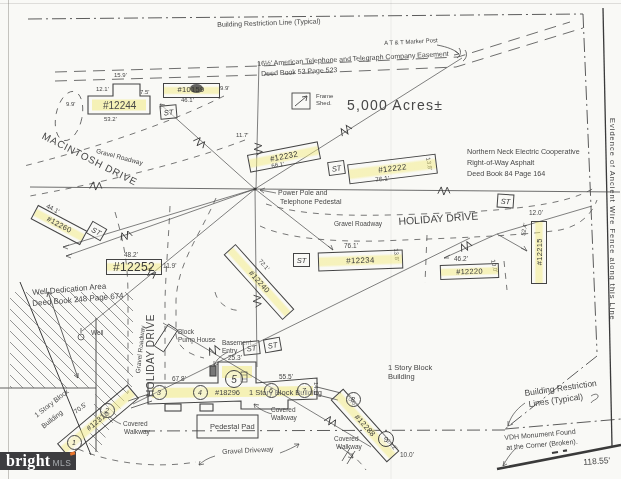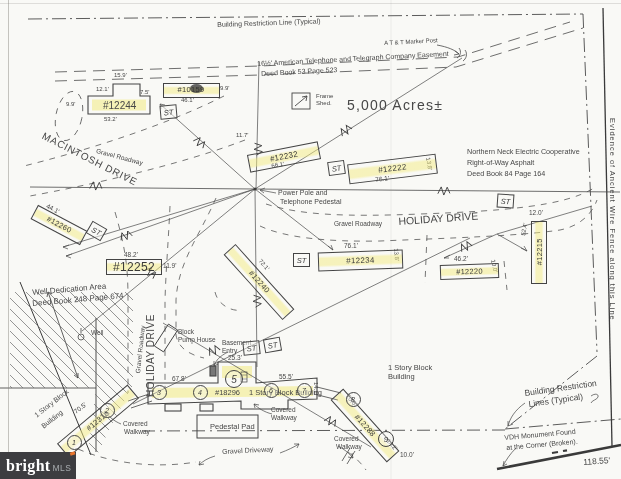--- a/index.html
+++ b/index.html
@@ -9,21 +9,21 @@
   .bld{position:absolute;border:1.1px solid #444;
        background:linear-gradient(to bottom, rgba(255,255,255,0) 16%, rgba(243,235,130,0.5) 30%, rgba(243,235,130,0.5) 70%, rgba(255,255,255,0) 84%);
        display:flex;align-items:center;justify-content:center;}
   .bld.vert{background:linear-gradient(to right, rgba(255,255,255,0) 16%, rgba(243,235,130,0.5) 30%, rgba(243,235,130,0.5) 70%, rgba(255,255,255,0) 84%);}
   .bld span{line-height:1;color:#3a3a3a;letter-spacing:0.3px;}
   .st{position:absolute;width:15px;height:12px;border:1px solid #444;display:flex;
       align-items:center;justify-content:center;font-size:7.5px;font-style:italic;color:#3a3a3a;background:rgba(250,250,246,0.5);}
   .circ{position:absolute;border:1px solid #444;border-radius:50%;display:flex;
       align-items:center;justify-content:center;font-style:italic;color:#3a3a3a;background:rgba(250,250,246,0.35);}
   svg{position:absolute;left:0;top:0;}
-  #logo{position:absolute;left:0;top:452px;width:76px;height:27px;background:#3d3d40;
+  #logo{position:absolute;left:0;top:452px;width:76px;height:18px;background:#3d3d40;
         display:flex;align-items:center;padding-left:6px;box-sizing:border-box;}
   #logo .brand{font-family:"Liberation Serif",serif;font-weight:bold;color:#fff;font-size:16px;letter-spacing:0.3px;position:relative;}
   #logo .accent{position:absolute;width:5px;height:2.5px;background:#e8742c;right:1px;top:0px;transform:rotate(-18deg);}
   #logo .suffix{font-size:8.5px;color:#a7abae;margin-left:2px;margin-top:4px;letter-spacing:0.5px;}
   .edge{position:absolute;background:rgba(130,128,122,0.45);}
 </style>
 </head>
 <body>
 
 <div id="paper">

